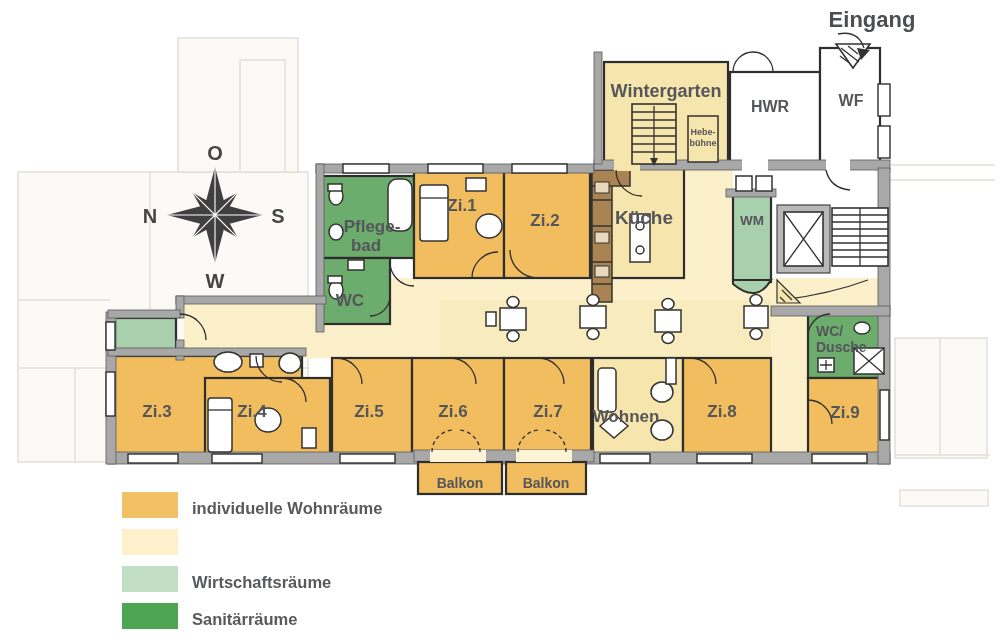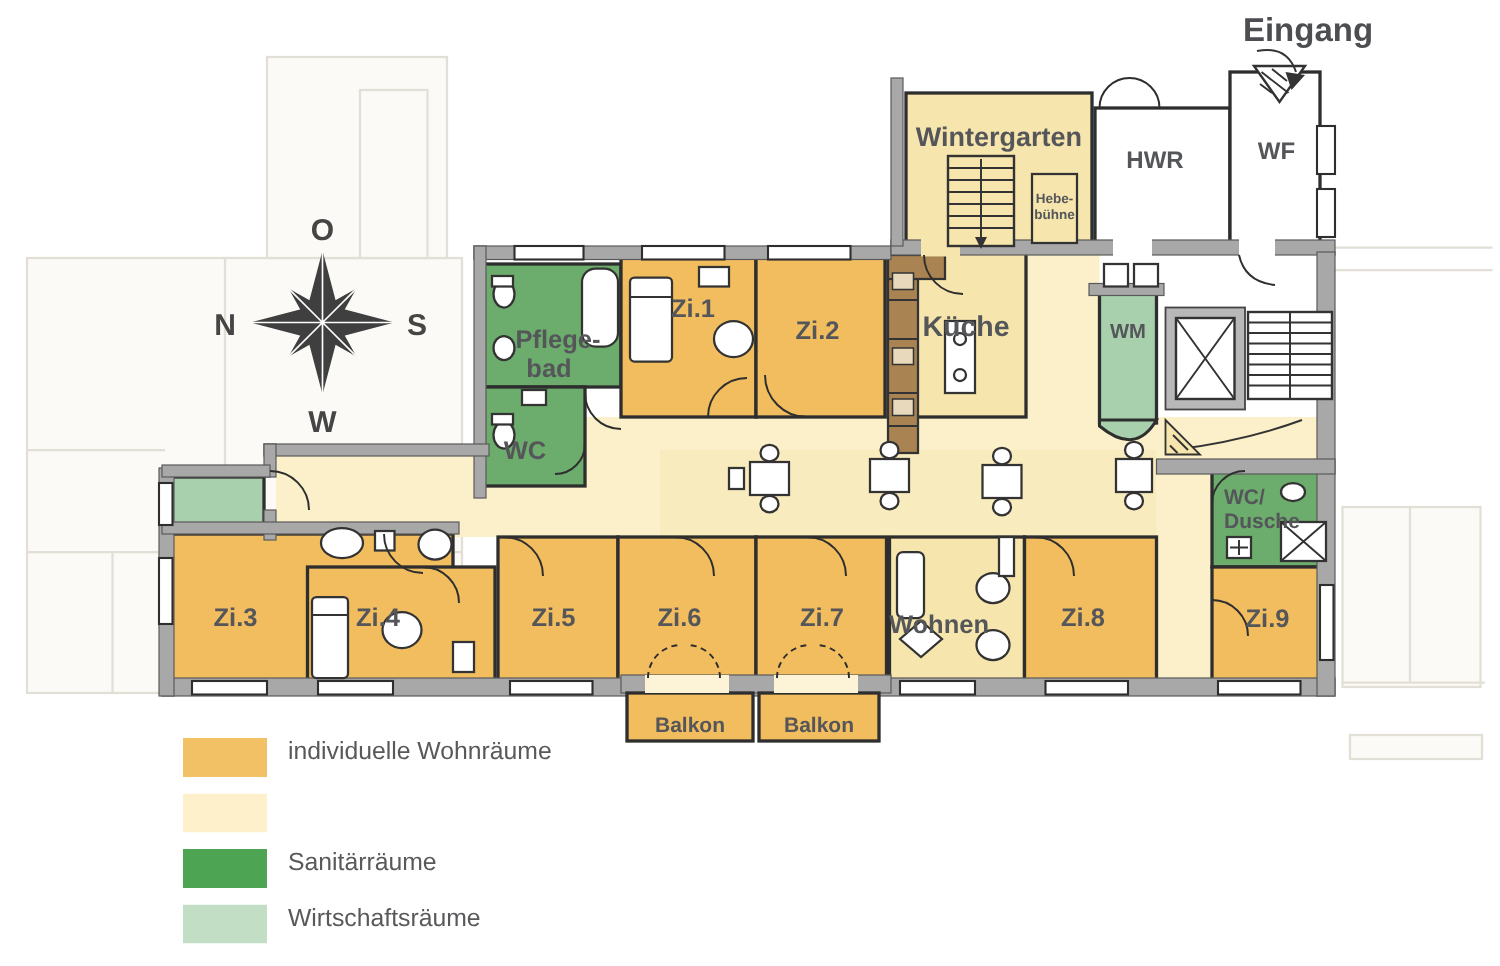--- a/index.html
+++ b/index.html
@@ -19,21 +19,21 @@
   .wall{fill:#a8a8a8;stroke:#5a5a5a;stroke-width:0.8;}
   .room{stroke:#2e2e2e;stroke-width:2.2;}
   .win{fill:#ffffff;stroke:#2e2e2e;stroke-width:1.4;}
   .furn{fill:#ffffff;stroke:#333333;stroke-width:1.5;}
   .line{stroke:#333333;stroke-width:1.3;fill:none;}
   .door{stroke:#2e2e2e;stroke-width:1.3;fill:none;}
   .ddash{stroke:#2e2e2e;stroke-width:1.3;fill:none;stroke-dasharray:4 3;}
   .faint{fill:#fbfaf6;stroke:#e2dfd7;stroke-width:1.5;}
   .faintl{stroke:#e2dfd7;stroke-width:1.5;fill:none;}
   #legend{position:absolute;left:122px;top:492px;}
-  .legend-row{display:flex;align-items:flex-start;height:26px;margin-bottom:11px;}
+  .legend-row{display:flex;align-items:flex-end;height:26px;margin-bottom:11px;font-weight:bold;}
   .legend-row span{margin-left:14px;font-size:16.5px;color:#58595b;}
 </style>
 </head>
 <body>
 
 <div id="stage">
 <svg width="1000" height="644" viewBox="0 0 1000 644">
 
   <g>
     <rect class="faint" x="18" y="172" width="290" height="290"></rect>
@@ -291,24 +291,24 @@
         </svg>
     <span>individuelle Wohnräume</span>
   </div>
   <div class="legend-row">
     <svg width="56" height="26">
           <rect width="56" height="26" fill="#fdf0cb"></rect>
         </svg>
   </div>
   <div class="legend-row">
     <svg width="56" height="26">
+          <rect width="56" height="26" fill="#c2dfc5"></rect>
+        </svg>
+    <span>Wirtschaftsräume</span>
+  </div>
+  <div class="legend-row">
+    <svg width="56" height="26">
           <rect width="56" height="26" fill="#4da554"></rect>
         </svg>
     <span>Sanitärräume</span>
   </div>
-  <div class="legend-row">
-    <svg width="56" height="26">
-          <rect width="56" height="26" fill="#c2dfc5"></rect>
-        </svg>
-    <span>Wirtschaftsräume</span>
-  </div>
 </div>
 </div>
 
 </body></html>

